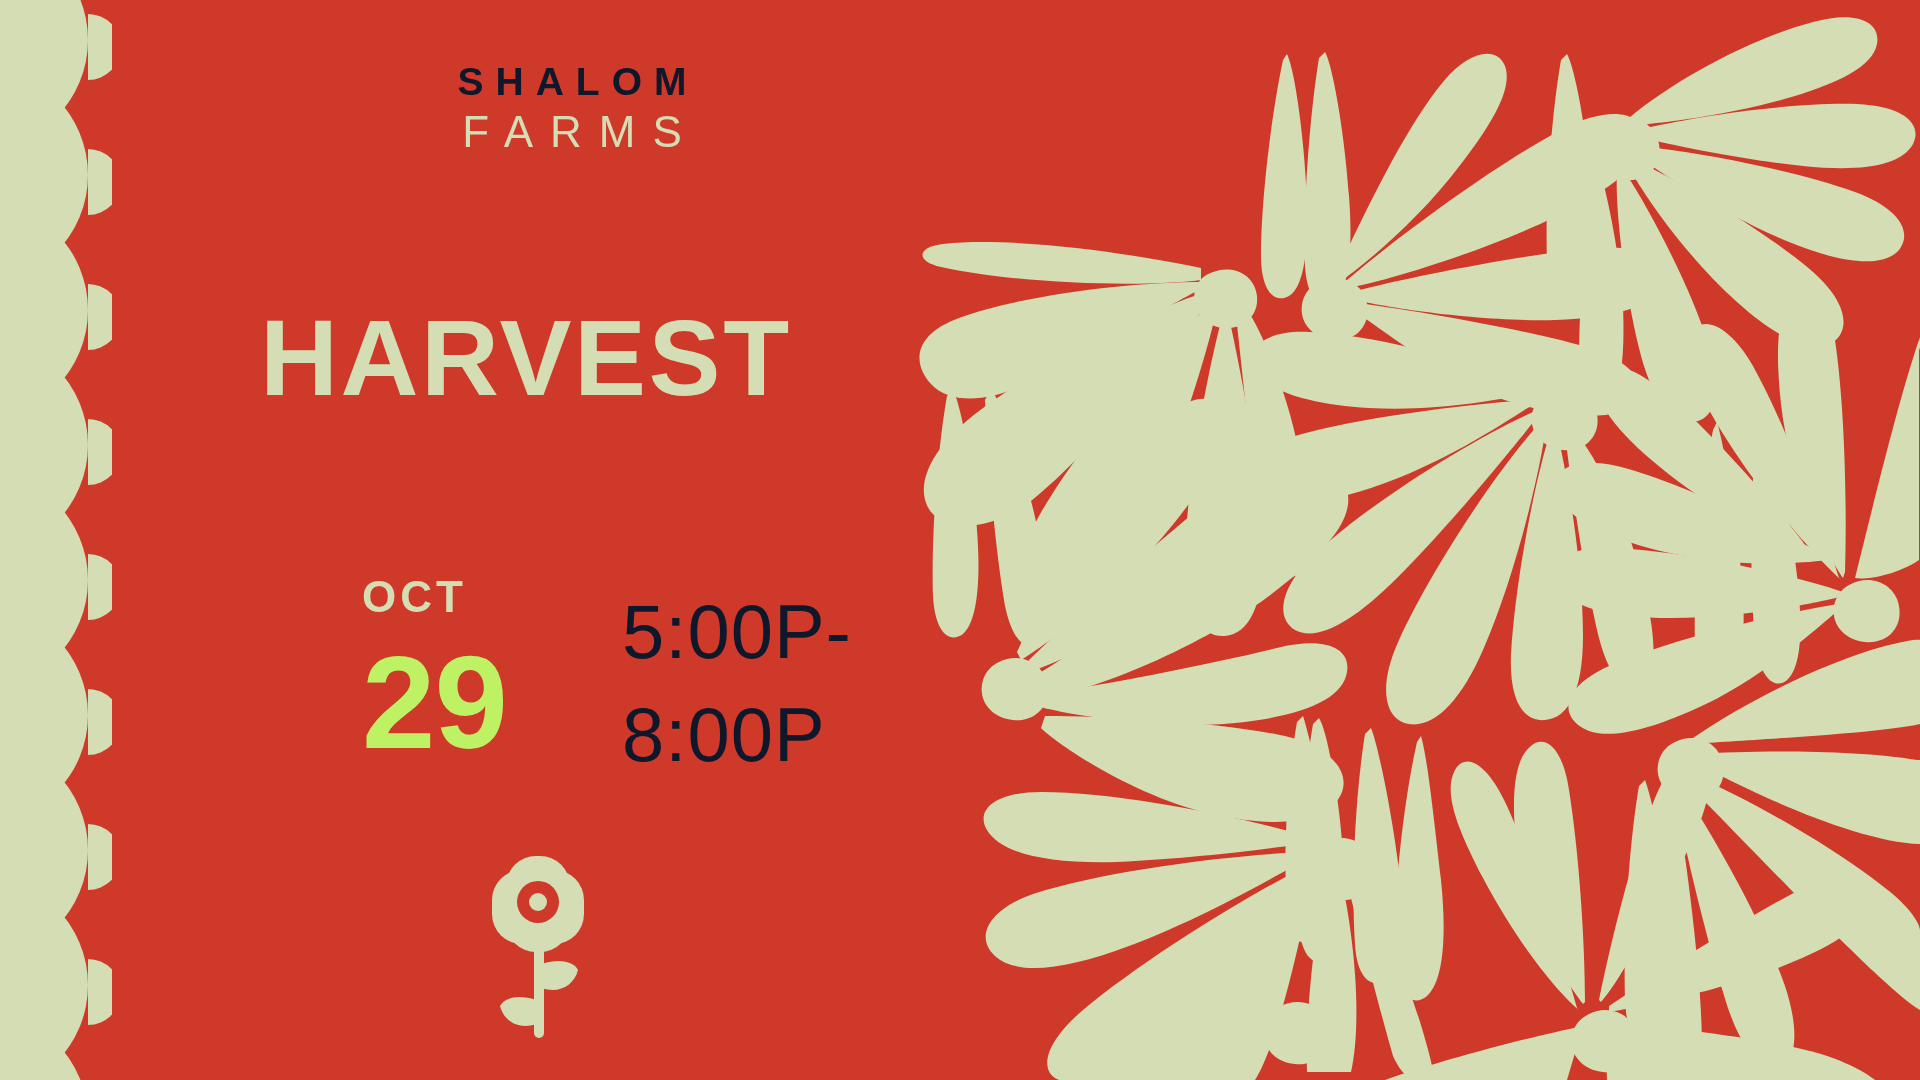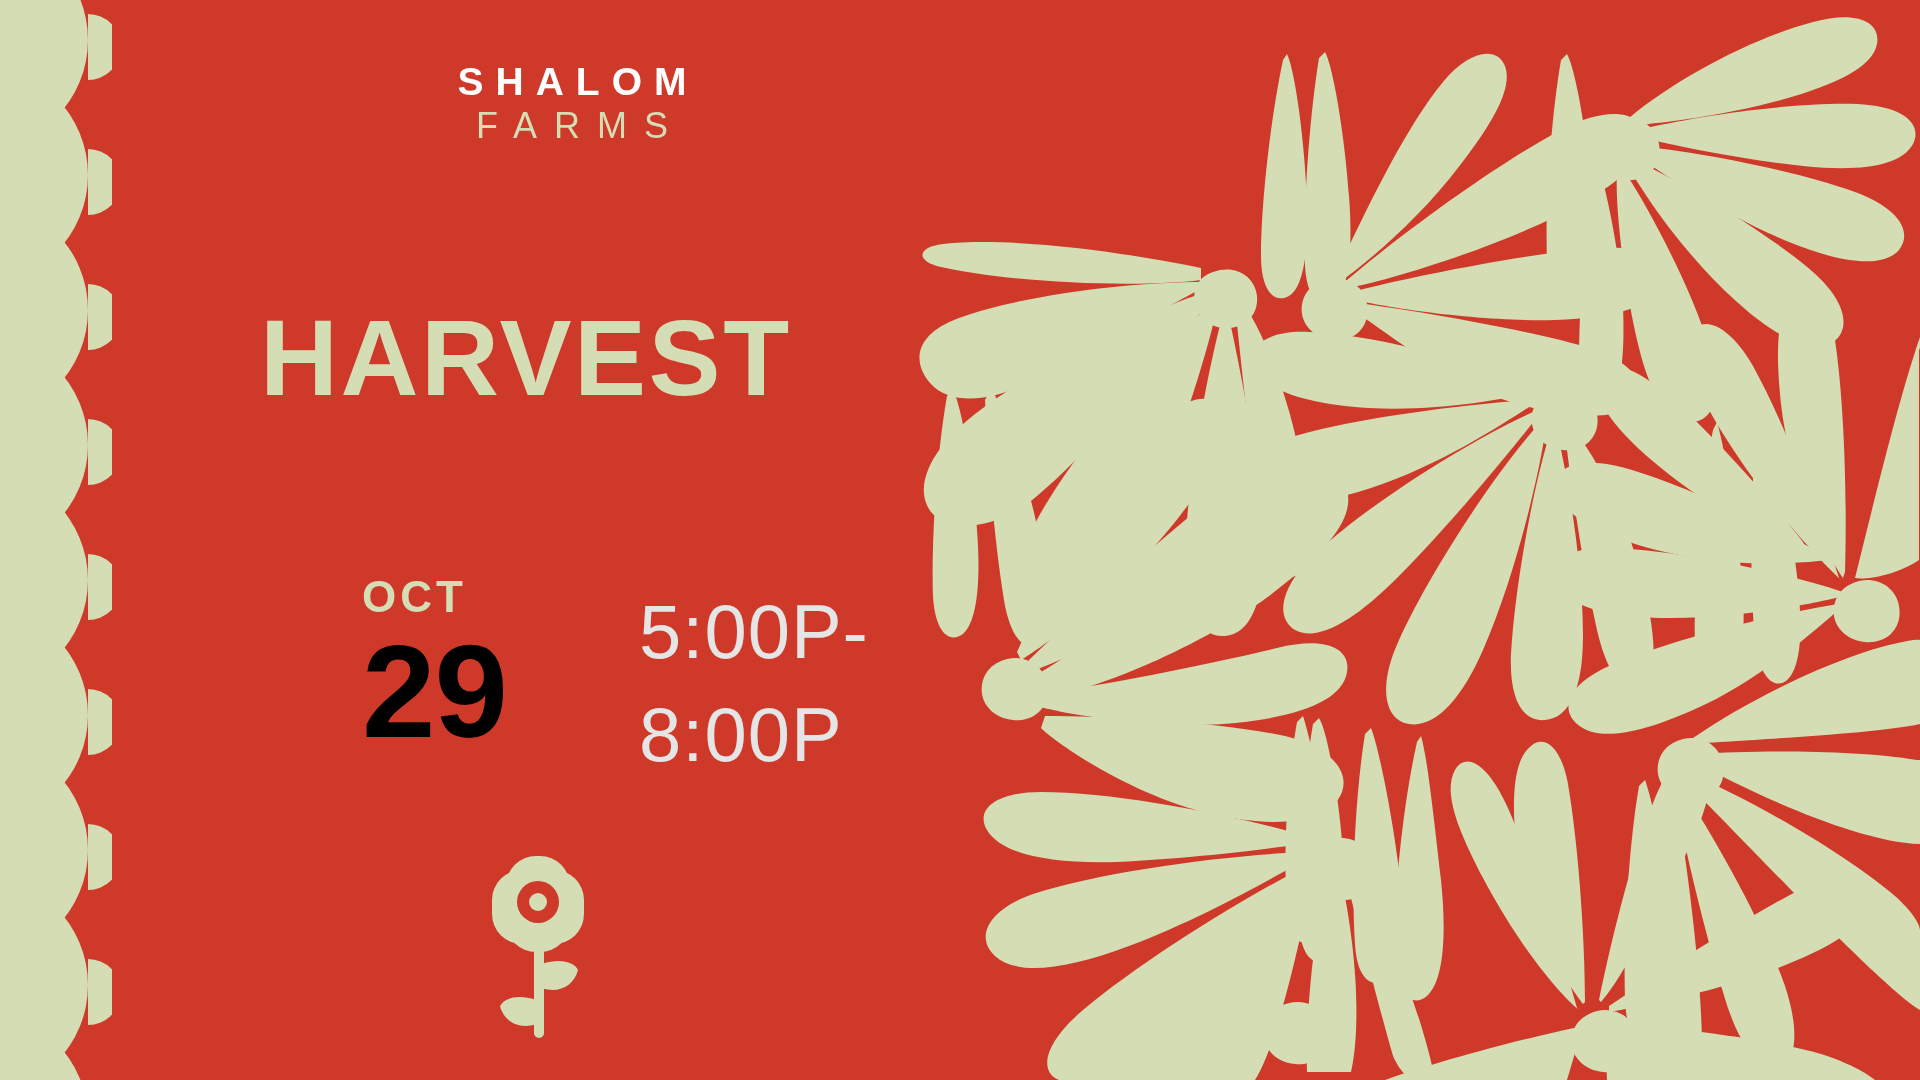--- a/index.html
+++ b/index.html
@@ -42,26 +42,26 @@
     position: absolute;
     left: 300px;
     top: 62px;
     width: 320px;
     text-align: center;
   }
   #logo-shalom {
     font-size: 39px;
     font-weight: 700;
     letter-spacing: 12px;
-    color: #ffffff;
+    color: #0f172a;
     line-height: 1.02;
     text-indent: 12px;
   }
   #logo-farms {
-    font-size: 36px;
+    font-size: 44px;
     font-weight: 300;
     letter-spacing: 17px;
     color: #D4DDB4;
     line-height: 1.35;
     text-indent: 17px;
   }
 
   
   #headline {
     position: absolute;
@@ -91,32 +91,32 @@
     width: 200px;
   }
   #date-month {
     color: #D4DDB4;
     font-size: 44px;
     font-weight: 700;
     letter-spacing: 4px;
     line-height: 1;
   }
   #date-day {
-    color: #000000;
+    color: #bef264;
     font-size: 132px;
     font-weight: 700;
     line-height: 1.05;
     letter-spacing: -1px;
-    margin-top: 4px;
+    margin-top: 15px;
   }
   #time-col {
     position: absolute;
-    left: 377px;
+    left: 360px;
     top: 6px;
-    color: #e5e5e5;
+    color: #0f172a;
     font-size: 76px;
     font-weight: 300;
     line-height: 1.35;
     letter-spacing: 1px;
     white-space: nowrap;
   }
   #time-col .tline { display: block; }
 
   
   #flower-mark {

